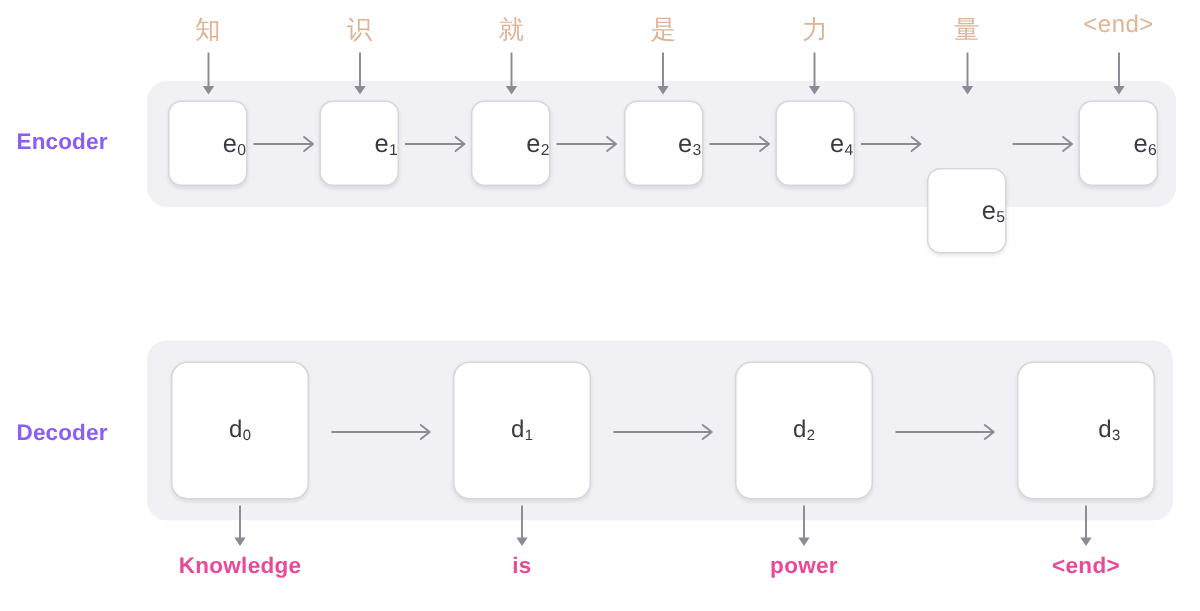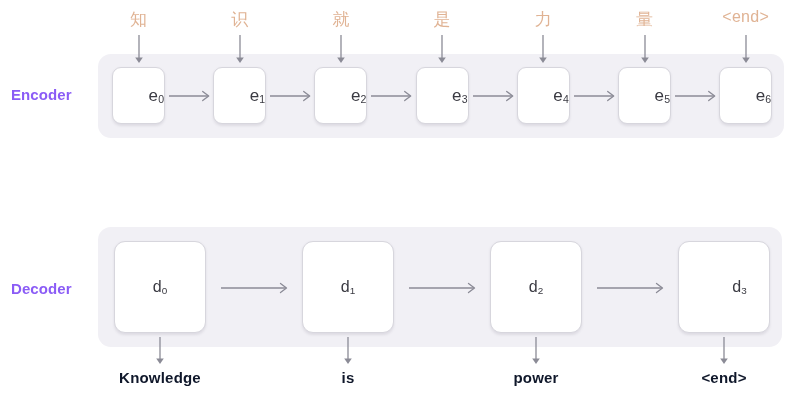--- a/index.html
+++ b/index.html
@@ -83,21 +83,21 @@
     font-weight: normal;
   }
   .token-in.latin { font-size: 16px; letter-spacing: 0.3px; }
 
   
   .token-out {
     position: absolute;
     top: 369px;
     font-size: 15px;
     font-weight: bold;
-    color: #0f172a;
+    color: #ec4899;
     text-align: right;
     white-space: nowrap;
     transform: translateX(-50%);
     letter-spacing: 0.2px;
   }
 
   
   .arrow-svg {
     position: absolute;
     overflow: visible;
@@ -157,21 +157,21 @@
         <line class="a-line" x1="0" y1="8" x2="39.200000000000045" y2="8"></line>
         <polyline class="a-head-open" points="33.700000000000045,3.4 39.700000000000045,8 33.700000000000045,12.6"></polyline>
       </svg>
       <div class="cell enc-cell" style="left: 516.8px; padding-left: 32px;">
         <span class="cell-text">e<sub>4</sub></span>
       </div>
       <svg class="arrow-svg" width="40.200000000000045" height="16" style="left: 573.8px; top: 87.5px;">
         <line class="a-line" x1="0" y1="8" x2="39.200000000000045" y2="8"></line>
         <polyline class="a-head-open" points="33.700000000000045,3.4 39.700000000000045,8 33.700000000000045,12.6"></polyline>
       </svg>
-      <div class="cell enc-cell" style="left: 618px;">
+      <div class="cell enc-cell" style="left: 618px; margin-top: 45px;">
         <span class="cell-text">e<sub>5</sub></span>
       </div>
       <svg class="arrow-svg" width="40.200000000000045" height="16" style="left: 675px; top: 87.5px;">
         <line class="a-line" x1="0" y1="8" x2="39.200000000000045" y2="8"></line>
         <polyline class="a-head-open" points="33.700000000000045,3.4 39.700000000000045,8 33.700000000000045,12.6"></polyline>
       </svg>
       <div class="cell enc-cell" style="left: 719.2px;">
         <span class="cell-text">e<sub>6</sub></span>
       </div>
       <div class="token-in" style="left: 138.5px;">知</div>

